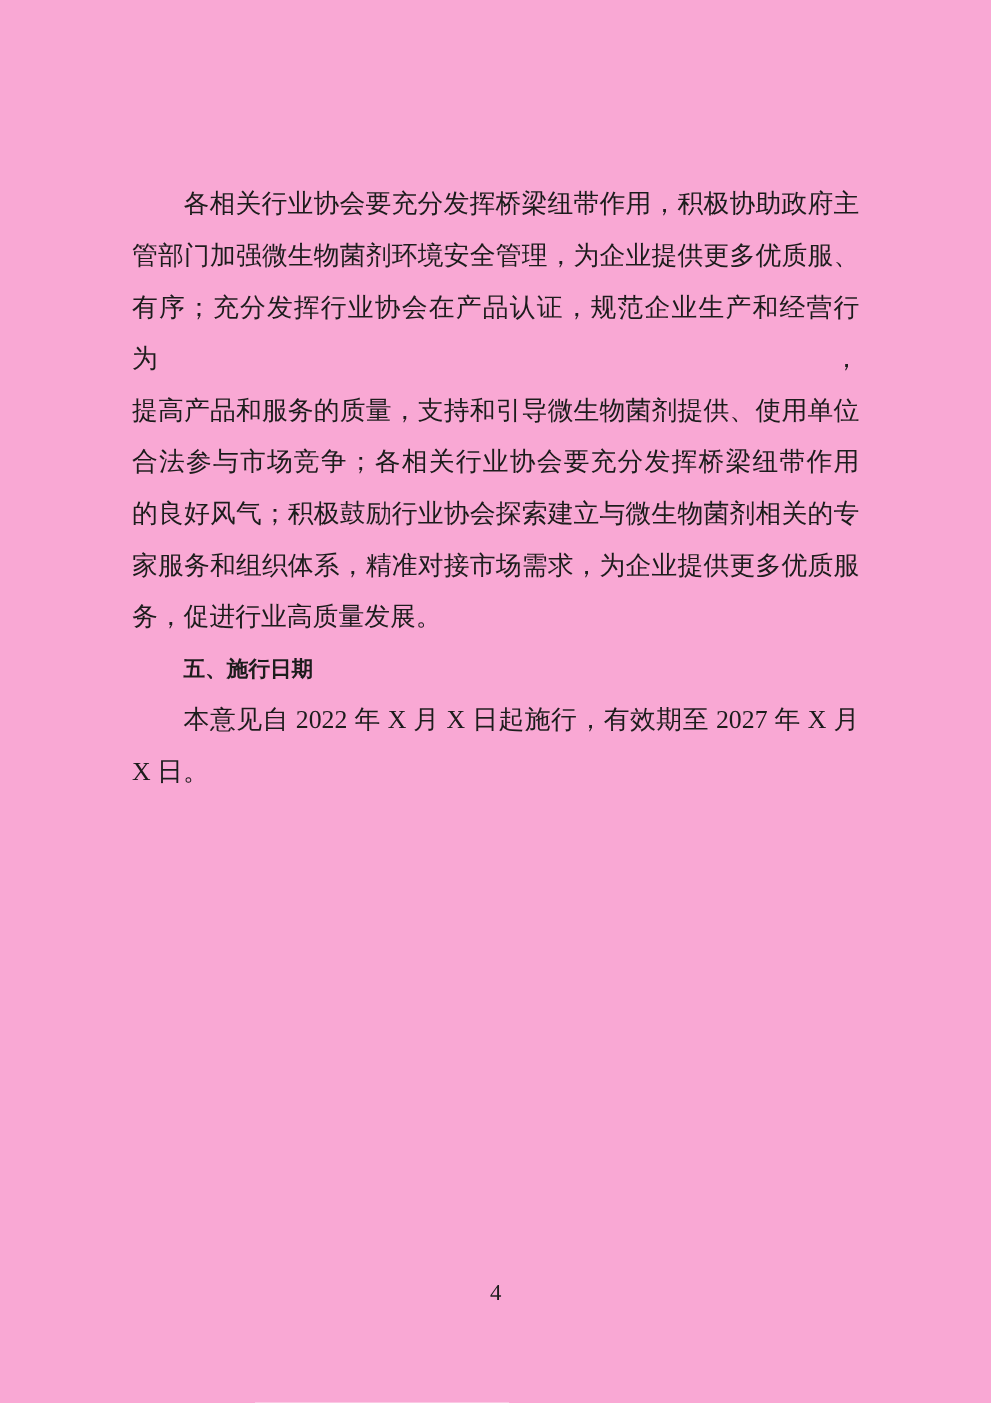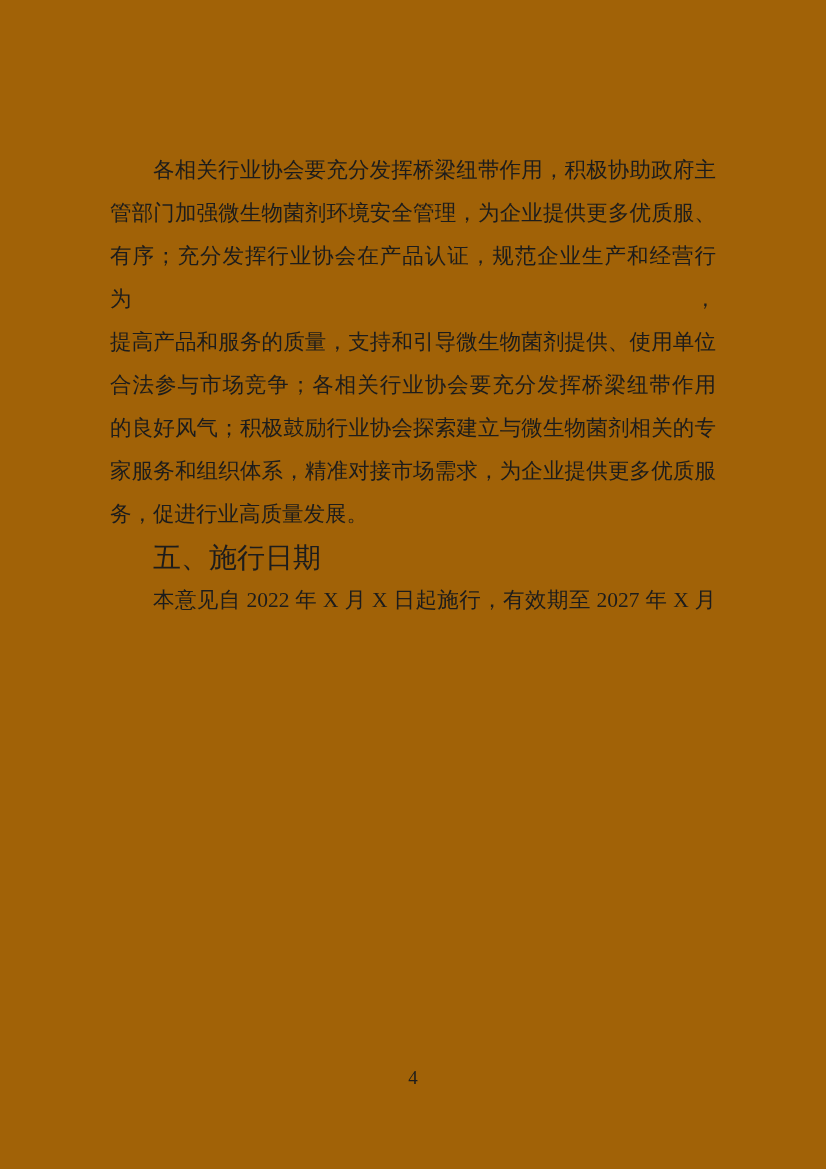--- a/index.html
+++ b/index.html
@@ -4,21 +4,21 @@
 <style>
   html, body {
     margin: 0;
     padding: 0;
     background: #ffffff;
   }
   .page {
     position: relative;
     width: 826px;
     height: 1169px;
-    background: #a16207;
+    background: #f9a8d4;
     color: #1c1c1c;
     font-family: "Liberation Serif", serif;
     overflow: hidden;
   }
   .content {
     position: absolute;
     left: 110px;
     top: 149px;
     width: 606px;
   }
@@ -36,22 +36,22 @@
     text-indent: 43px;
   }
   .line.para-end {
     text-align: right;
     text-align-last: left;
   }
   .heading {
     margin: 0;
     padding: 0;
     font-family: "Liberation Sans", sans-serif;
-    font-weight: normal;
-    font-size: 28px;
+    font-weight: bold;
+    font-size: 18px;
     line-height: 43px;
     text-align: left;
     text-align-last: left;
     text-indent: 43px;
   }
   .page-number {
     position: absolute;
     left: 0;
     right: 0;
     top: 1066px;
@@ -72,16 +72,17 @@
     <p class="line">有序；充分发挥行业协会在产品认证，规范企业生产和经营行为，</p>
     <p class="line">提高产品和服务的质量，支持和引导微生物菌剂提供、使用单位</p>
     <p class="line">合法参与市场竞争；各相关行业协会要充分发挥桥梁纽带作用</p>
     <p class="line">的良好风气；积极鼓励行业协会探索建立与微生物菌剂相关的专</p>
     <p class="line">家服务和组织体系，精准对接市场需求，为企业提供更多优质服</p>
     <p class="line para-end">务，促进行业高质量发展。</p>
 
     <h2 class="heading">五、施行日期</h2>
 
     <p class="line indent">本意见自 2022 年 X 月 X 日起施行，有效期至 2027 年 X 月</p>
+    <p class="line para-end">X 日。</p>
   </div>
 
   <div class="page-number">4</div>
 </div>
 
 </body></html>

